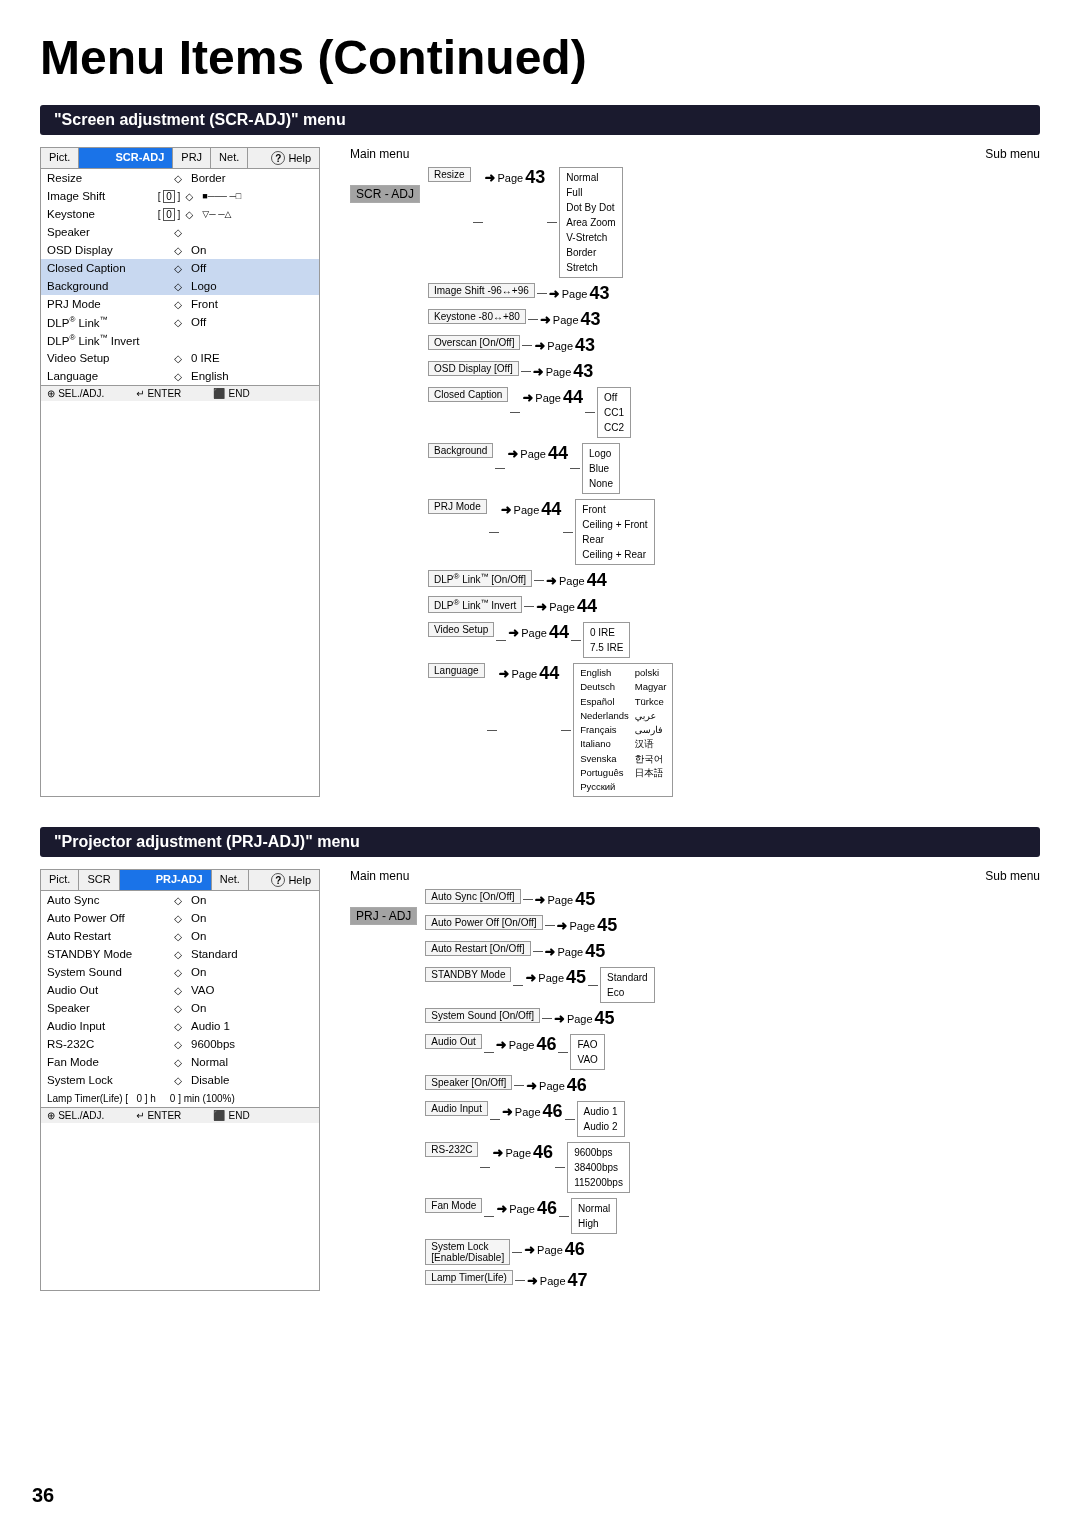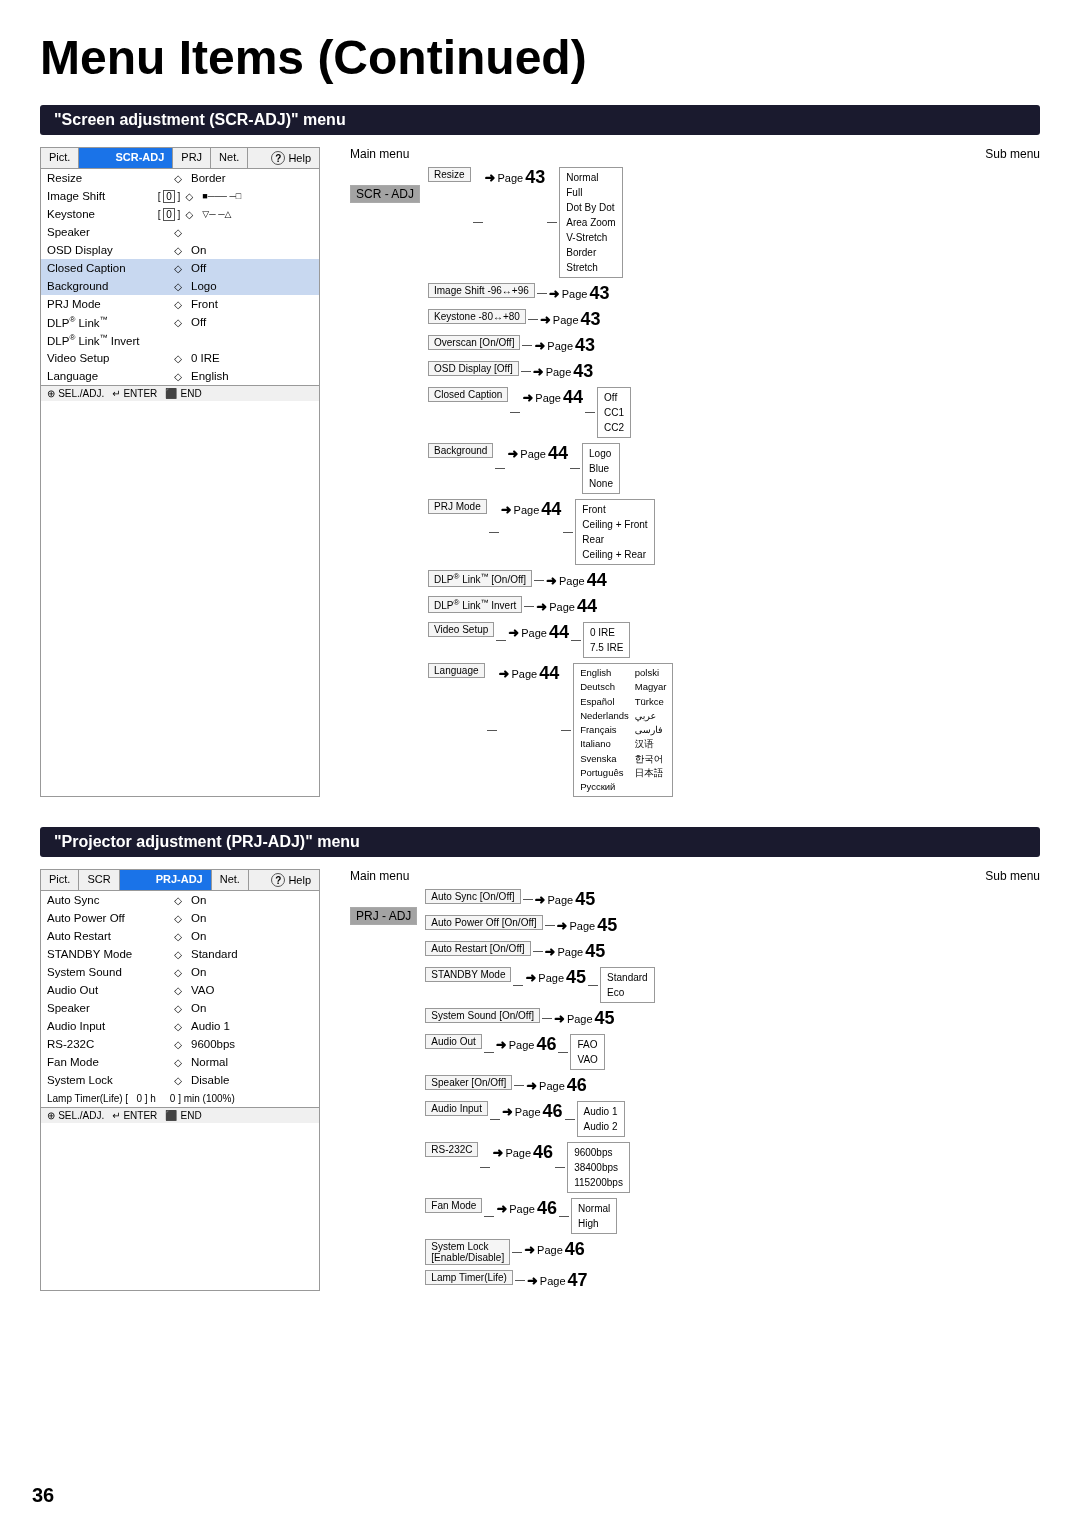--- a/index.html
+++ b/index.html
@@ -85,21 +85,21 @@
     }
     .menu-row.highlight {
       background: #c8d8f0;
     }
     .menu-footer {
       display: flex;
       border-top: 1px solid #999;
       background: #f0f0f0;
       font-size: 10px;
       padding: 2px 6px;
-      gap: 8px;
+      gap: 32px;
     }
 
     
     .diagram-area {
       flex: 1;
       font-size: 11px;
     }
     .diagram-header {
       display: flex;
       justify-content: space-between;

